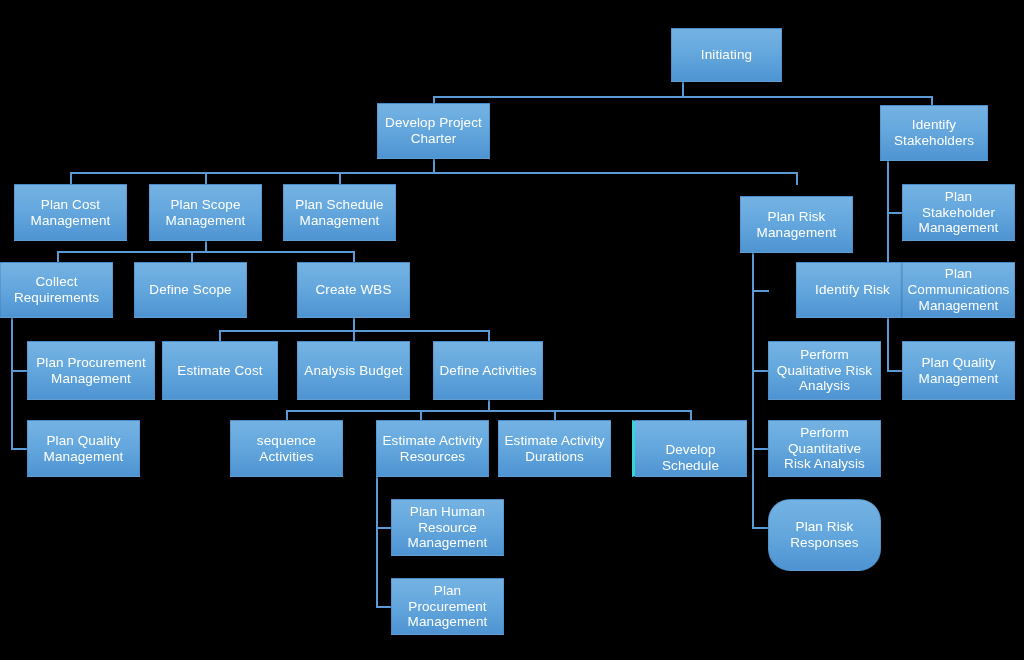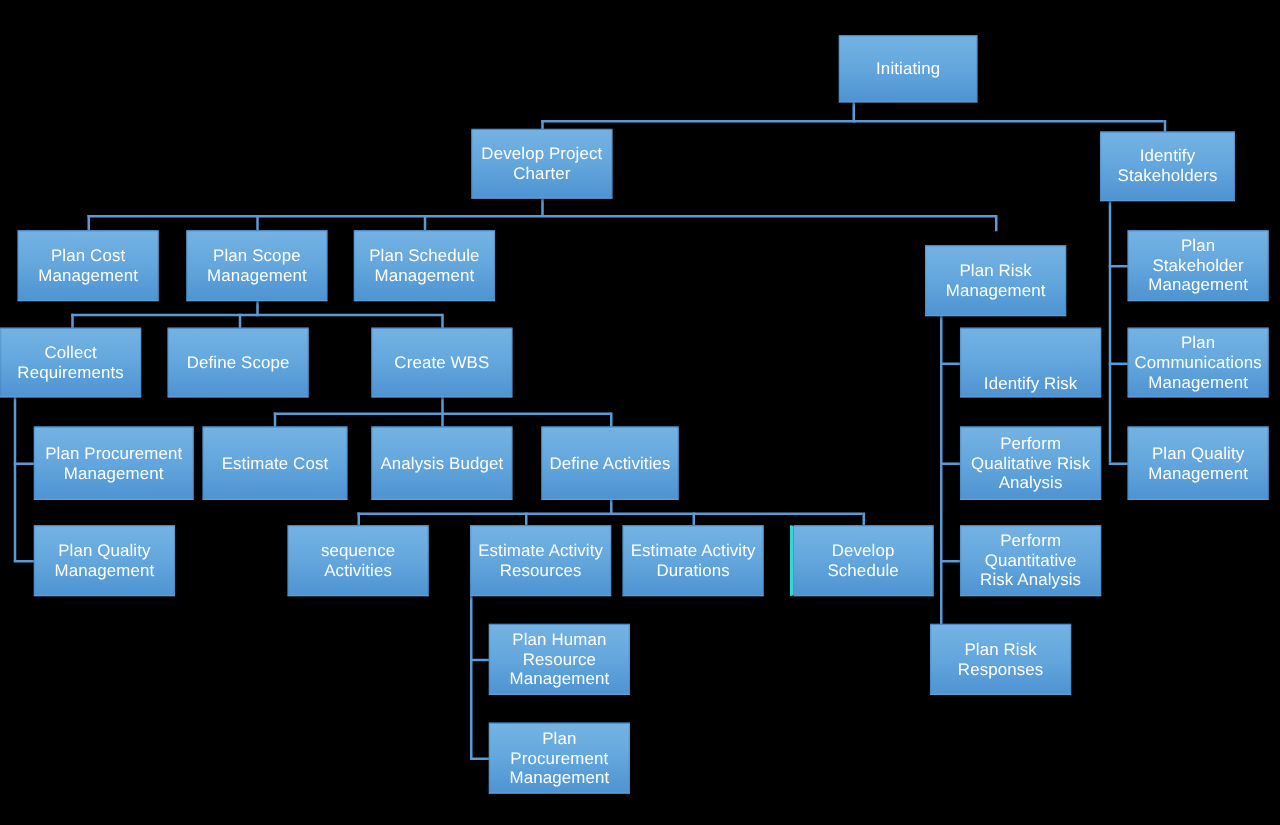--- a/index.html
+++ b/index.html
@@ -112,21 +112,21 @@
     </div>
     <div class="node" style="left: 0px; top: 262px; width: 113px; height: 56px;">
       <span>Collect Requirements</span>
     </div>
     <div class="node" style="left: 134px; top: 262px; width: 113px; height: 56px;">
       <span>Define Scope</span>
     </div>
     <div class="node" style="left: 297px; top: 262px; width: 113px; height: 56px;">
       <span>Create WBS</span>
     </div>
-    <div class="node" style="left: 768px; top: 262px; width: 113px; height: 56px; align-items: flex-end;">
+    <div class="node" style="left: 796px; top: 262px; width: 113px; height: 56px;">
       <span>Identify Risk</span>
     </div>
     <div class="node" style="left: 902px; top: 262px; width: 113px; height: 56px;">
       <span>Plan Communications Management</span>
     </div>
     <div class="node" style="left: 27px; top: 341px; width: 128px; height: 59px;">
       <span>Plan Procurement Management</span>
     </div>
     <div class="node" style="left: 162px; top: 341px; width: 116px; height: 59px;">
       <span>Estimate Cost</span>
@@ -148,28 +148,28 @@
     </div>
     <div class="node" style="left: 230px; top: 420px; width: 113px; height: 57px;">
       <span>sequence Activities</span>
     </div>
     <div class="node" style="left: 363px; top: 420px; width: 113px; height: 57px; margin-left: 13px;">
       <span>Estimate Activity Resources</span>
     </div>
     <div class="node" style="left: 498px; top: 420px; width: 113px; height: 57px;">
       <span>Estimate Activity Durations</span>
     </div>
-    <div class="node selected" style="left: 632px; top: 420px; width: 115px; height: 57px; border-left-color: rgb(54, 213, 216);">
+    <div class="node selected" style="left: 632px; top: 420px; width: 115px; height: 57px; border-left-color: rgb(54, 213, 216); align-items: flex-end;">
       <span>Develop Schedule</span>
     </div>
     <div class="node" style="left: 768px; top: 420px; width: 113px; height: 57px;">
       <span>Perform Quantitative Risk Analysis</span>
     </div>
     <div class="node" style="left: 391px; top: 499px; width: 113px; height: 57px;">
       <span>Plan Human Resource Management</span>
     </div>
-    <div class="node" style="left: 744px; top: 499px; width: 113px; height: 57px;">
+    <div class="node" style="left: 768px; top: 499px; width: 113px; height: 72px; border-radius: 22px;">
       <span>Plan Risk Responses</span>
     </div>
     <div class="node" style="left: 391px; top: 578px; width: 113px; height: 57px;">
       <span>Plan Procurement Management</span>
     </div>
   </div>
 
 </body></html>

